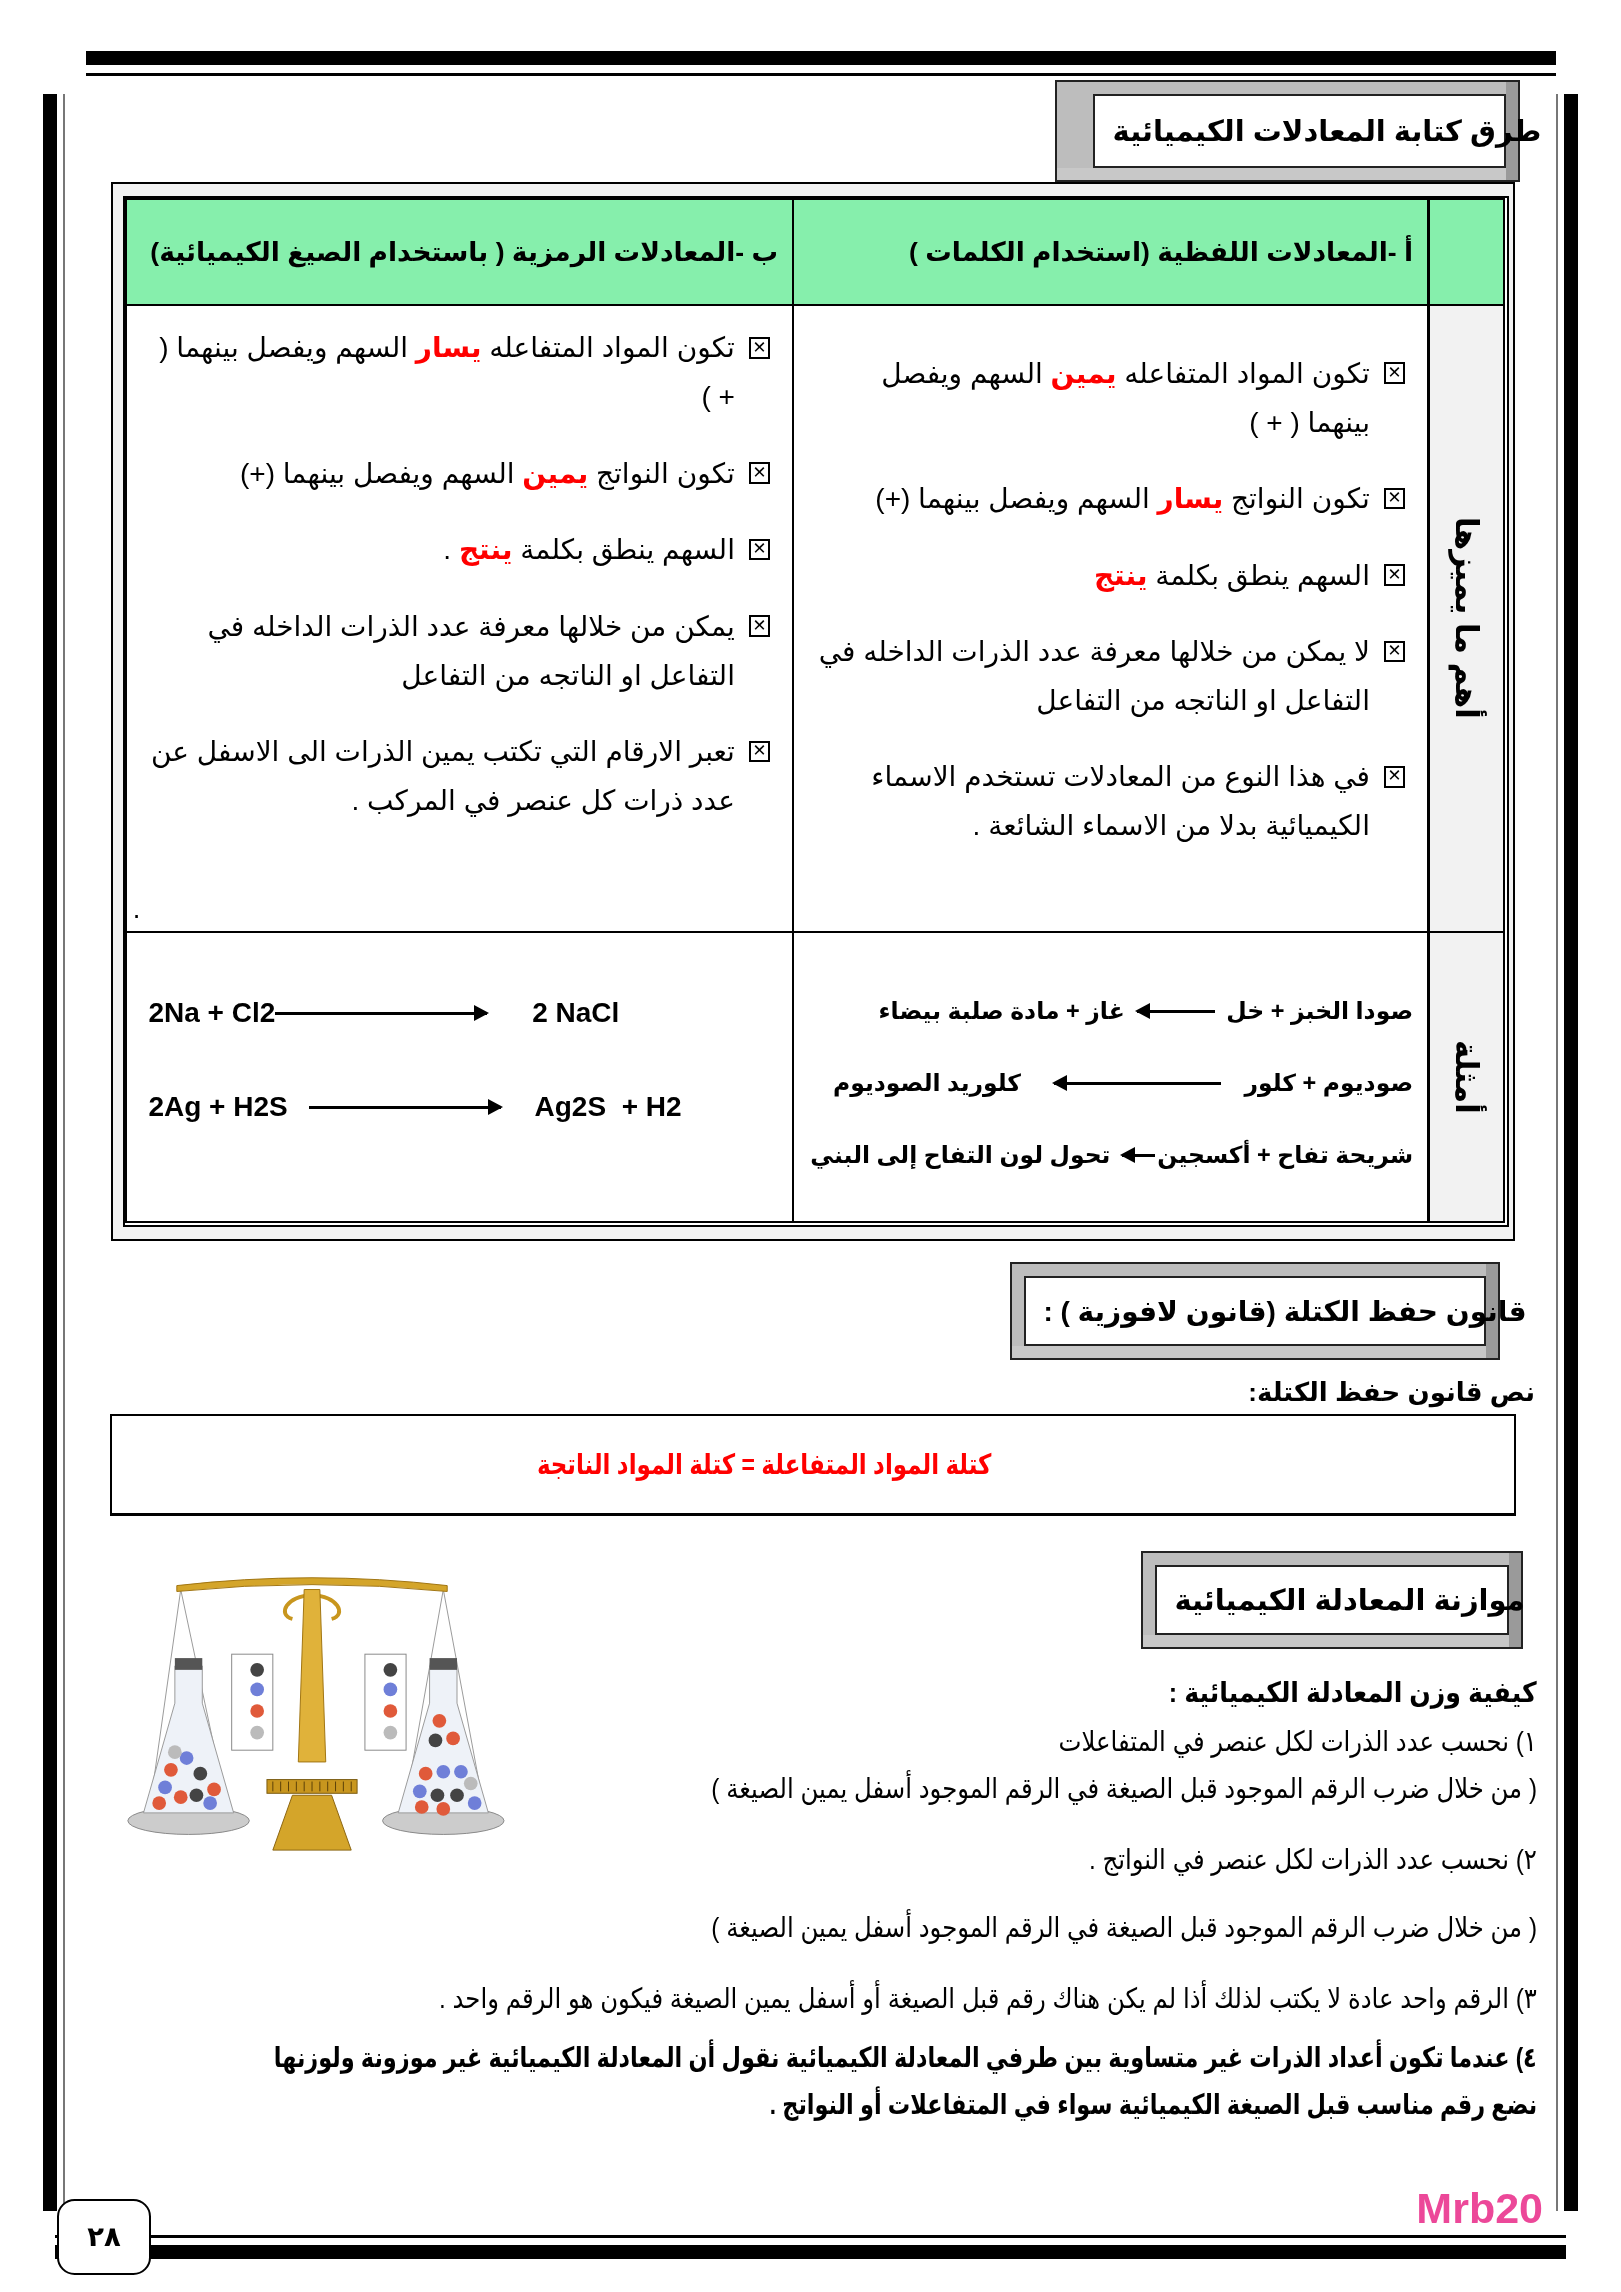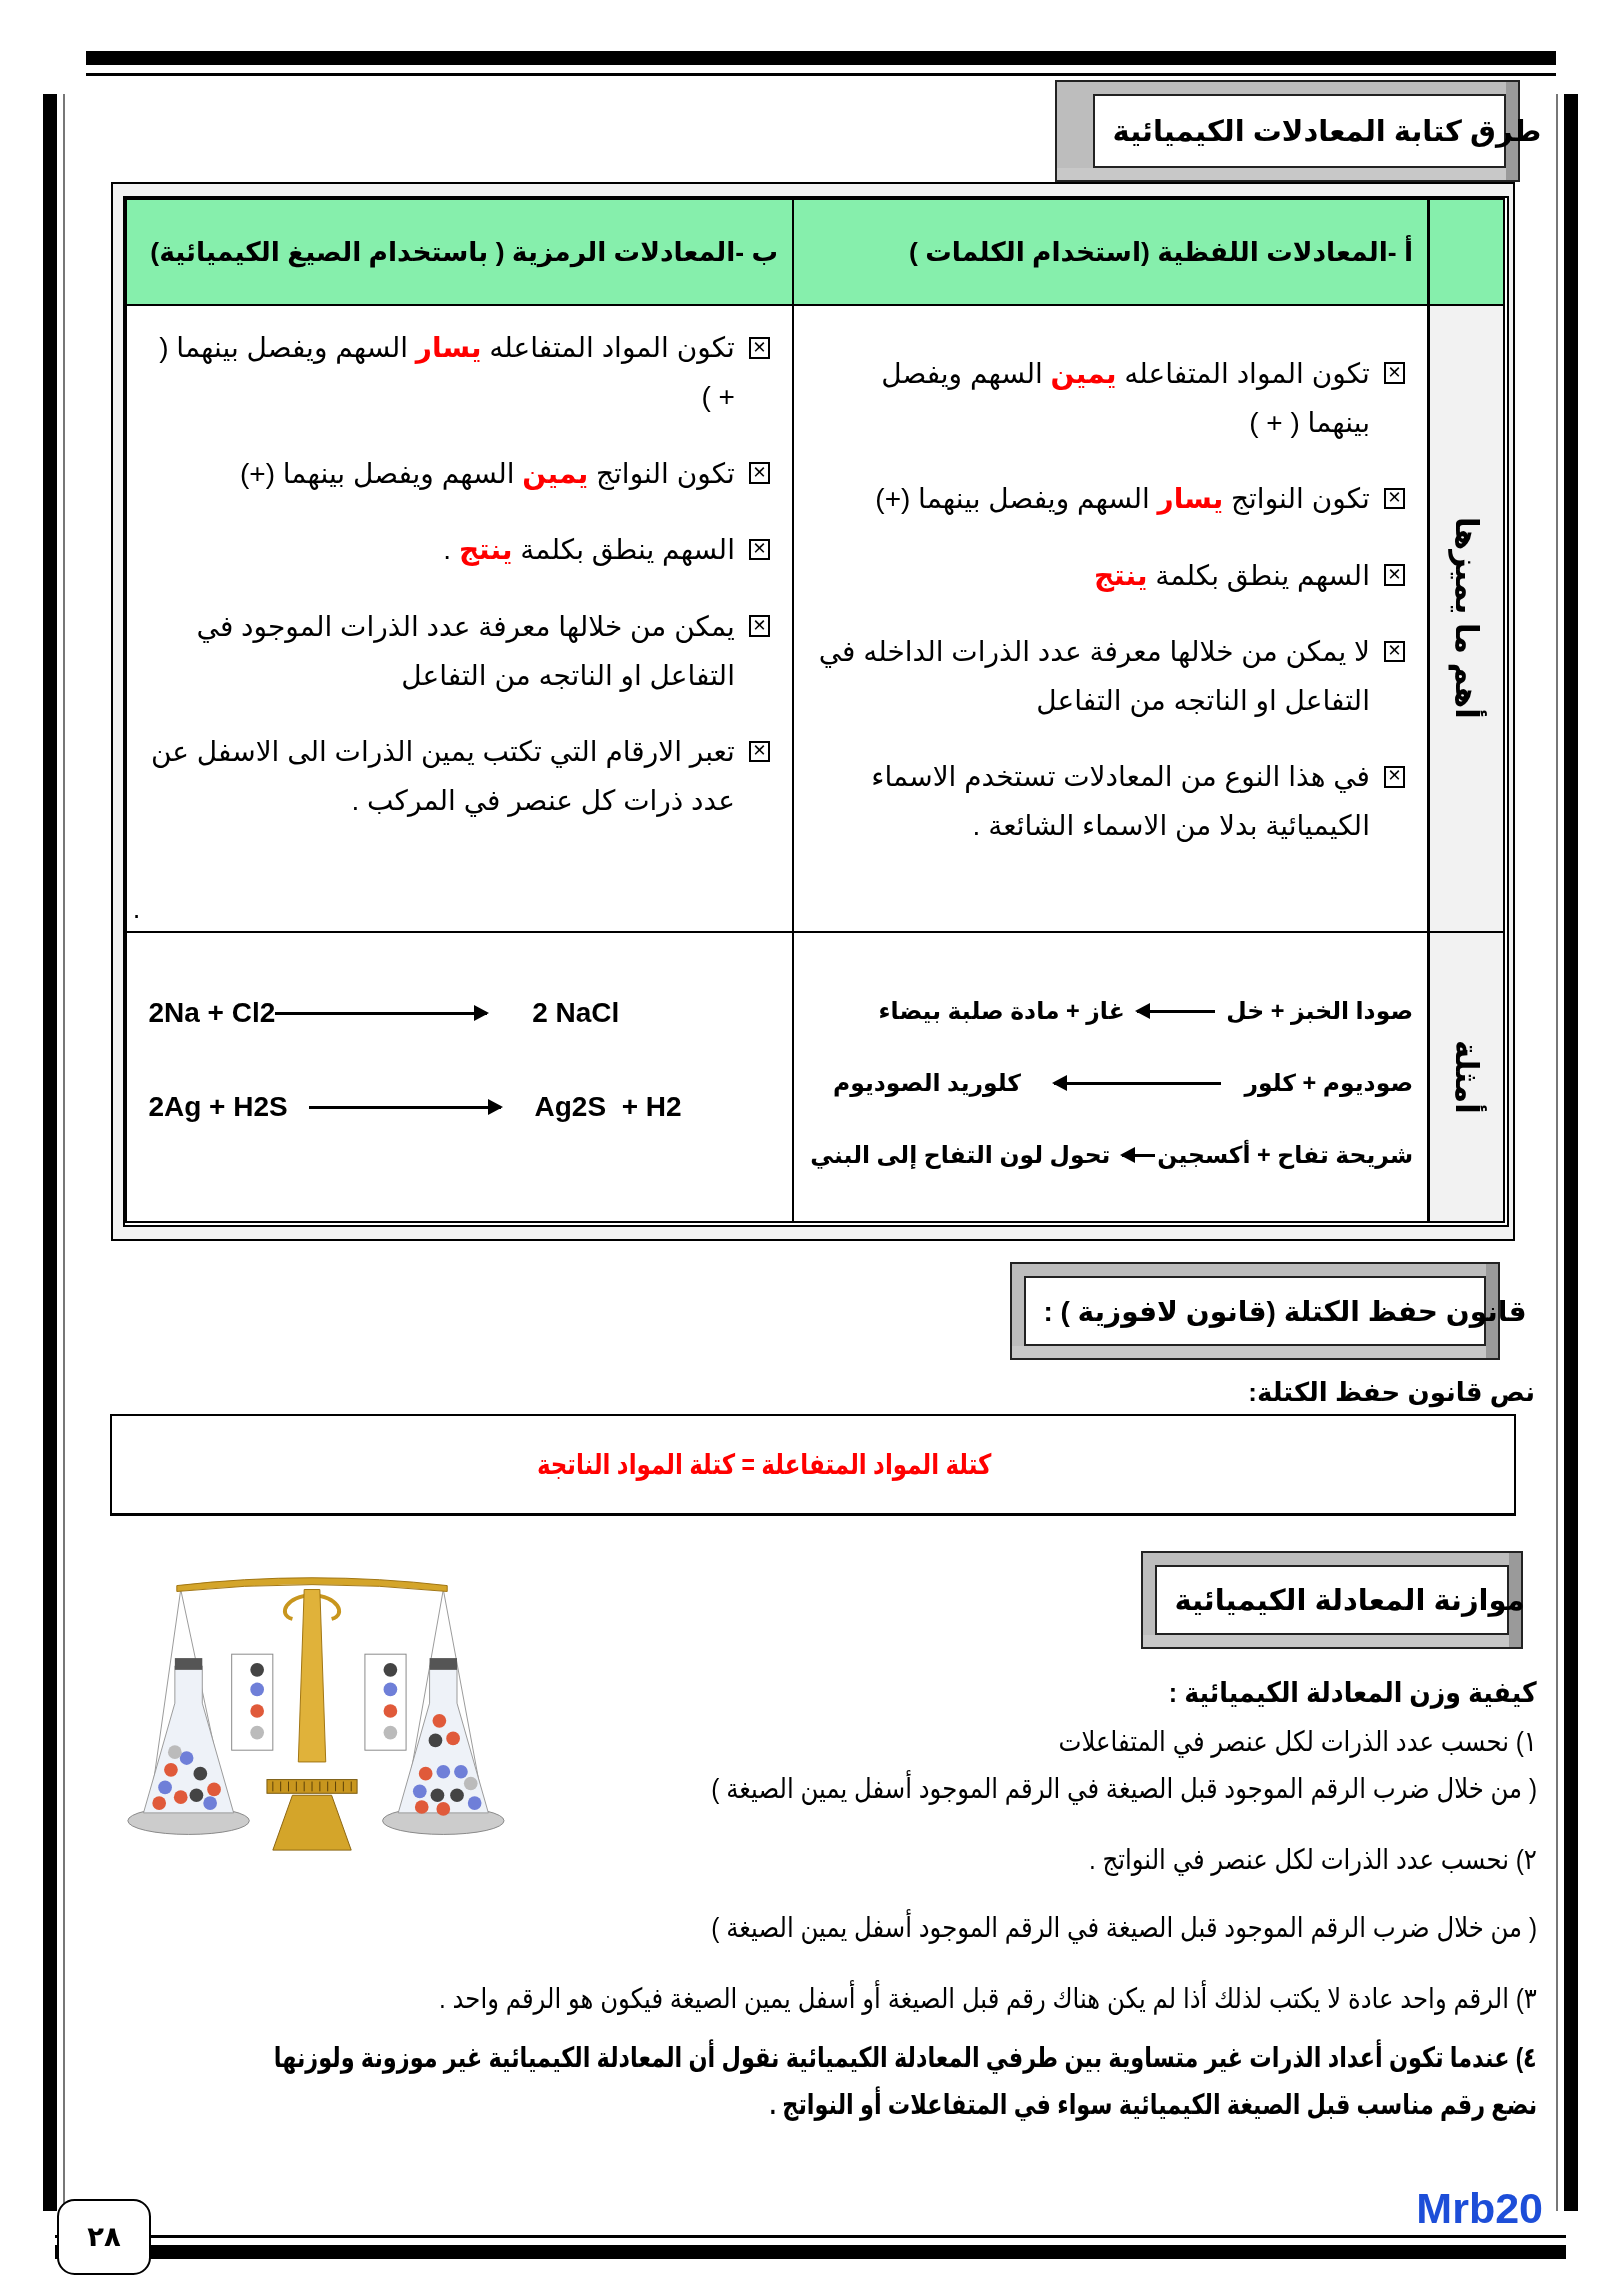--- a/index.html
+++ b/index.html
@@ -101,21 +101,21 @@
   .how-title { position: absolute; right: 84px; top: 1676px; direction: rtl; font-weight: bold; font-size: 28px; transform-origin: right; transform: scaleX(0.9); }
   .step { position: absolute; right: 84px; direction: rtl; font-size: 28px; white-space: nowrap; transform-origin: right; transform: scaleX(0.87); }
   .step.bold { font-weight: bold; }
 
   .page-num {
     position: absolute; left: 57px; top: 2175px; width: 94px; height: 76px;
     border: 2.9px solid #000; border-radius: 17.6px; background: #fff;
     display: flex; align-items: center; justify-content: center;
     font-size: 27.4px; font-weight: bold; margin-top: 24px;
   }
-  .watermark { position: absolute; right: 78px; top: 2184px; font-size: 43px; font-weight: bold; color: #1d4ed8; }
+  .watermark { position: absolute; right: 78px; top: 2184px; font-size: 43px; font-weight: bold; color: #ec4899; }
 </style>
 </head>
 <body>
 
 <div class="frame-top"></div>
 <div class="frame-top-thin"></div>
 <div class="frame-left"></div>
 <div class="frame-left-thin"></div>
 <div class="frame-right"></div>
 <div class="frame-right-thin"></div>
@@ -148,21 +148,21 @@
           <div class="bullet">
             <span class="xbox">✕</span>
             <span class="btext"><span>تكون النواتج </span><span class="red">يمين</span><span> السهم ويفصل بينهما (+)</span></span>
           </div>
           <div class="bullet">
             <span class="xbox">✕</span>
             <span class="btext"><span>السهم ينطق بكلمة  </span><span class="red">ينتج</span><span> .</span></span>
           </div>
           <div class="bullet">
             <span class="xbox">✕</span>
-            <span class="btext"><span>يمكن من خلالها معرفة عدد الذرات الموجود في التفاعل او الناتجه من التفاعل</span><span class="red"></span><span></span></span>
+            <span class="btext"><span>يمكن من خلالها معرفة عدد الذرات الداخله في التفاعل او الناتجه من التفاعل</span><span class="red"></span><span></span></span>
           </div>
           <div class="bullet">
             <span class="xbox">✕</span>
             <span class="btext"><span>تعبر الارقام التي تكتب يمين الذرات الى الاسفل عن عدد ذرات كل عنصر في المركب .</span><span class="red"></span><span></span></span>
           </div>
         </div>
     <div style="position: absolute; left: 5.9px; bottom: 5.9px; font-size: 27.4px;">.</div>
       </div>
     <div class="cell" style="left:667px; top:106px; width:637px; height:629px;">
       <div class="bullets" id="bullets-a" style="top:43px;">

